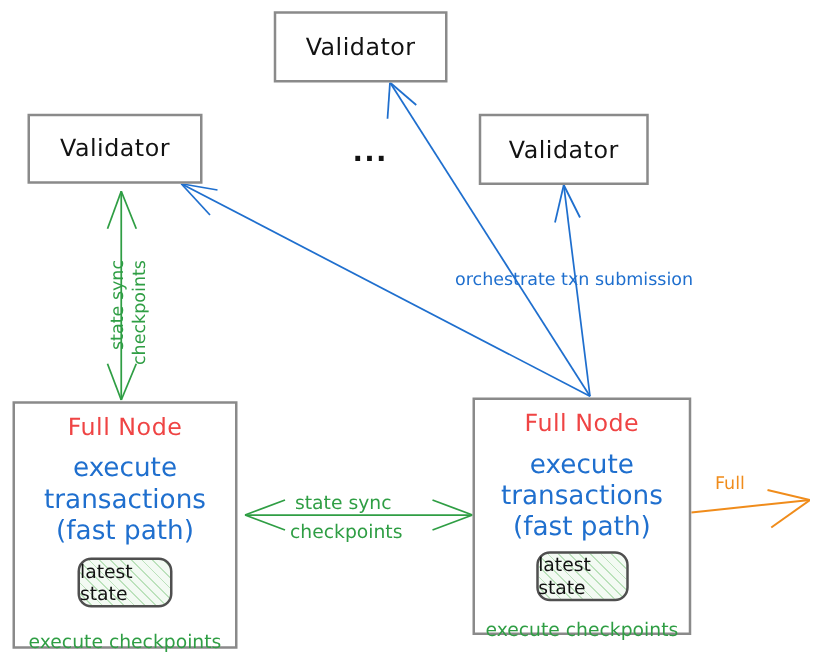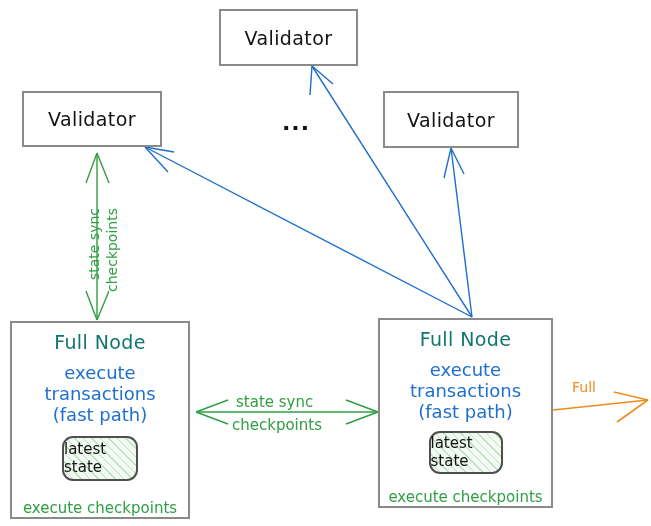--- a/index.html
+++ b/index.html
@@ -45,27 +45,27 @@
     letter-spacing: 0.4px;
   }
   .fullnode-box {
     display: flex;
     flex-direction: column;
     align-items: center;
   }
   .fullnode-title {
     font-family: "DejaVu Sans", sans-serif;
     font-size: 19px;
-    color: #0f766e;
+    color: #ef4444;
     letter-spacing: 0.4px;
     margin-top: 8px;
   }
   .fullnode-blue {
     font-family: "DejaVu Sans", sans-serif;
-    font-size: 18px;
+    font-size: 21px;
     color: #1f6fce;
     text-align: center;
     line-height: 1.18;
     margin-top: 9px;
   }
   .fullnode-green {
     font-family: "DejaVu Sans", sans-serif;
     font-size: 15px;
     color: #2f9e44;
     text-align: center;
@@ -190,20 +190,21 @@
 
   <div class="node-box validator-box" style="left:383px; top:91px; width:136px; height:57px;">
     <span class="validator-label">Validator</span>
   </div>
 
   <div class="lbl lbl-dark ellipsis-lbl" style="left:282px; top:110px;">...</div>
 
   <div class="vert-text" style="left:86px; top:280px;">state sync</div>
   <div class="vert-text" style="left:104px; top:292px;">checkpoints</div>
 
+  <div class="lbl lbl-blue orchestrate-lbl" style="left:364px; top:216px;">orchestrate txn submission</div>
 
   <div class="lbl lbl-green sync-h-lbl" style="left:236px; top:393px;">state sync</div>
   <div class="lbl lbl-green sync-h-lbl" style="left:232px; top:416px;">checkpoints</div>
 
   <div class="lbl lbl-orange rpcs-lbl" style="left:572px; top:379px;">Full</div>
 
   <div class="node-box fullnode-box" style="left:10px; top:321px; width:180px; height:198px;">
     <div class="fullnode-title">Full Node</div>
     <div class="fullnode-blue">
       <div>execute transactions</div>

